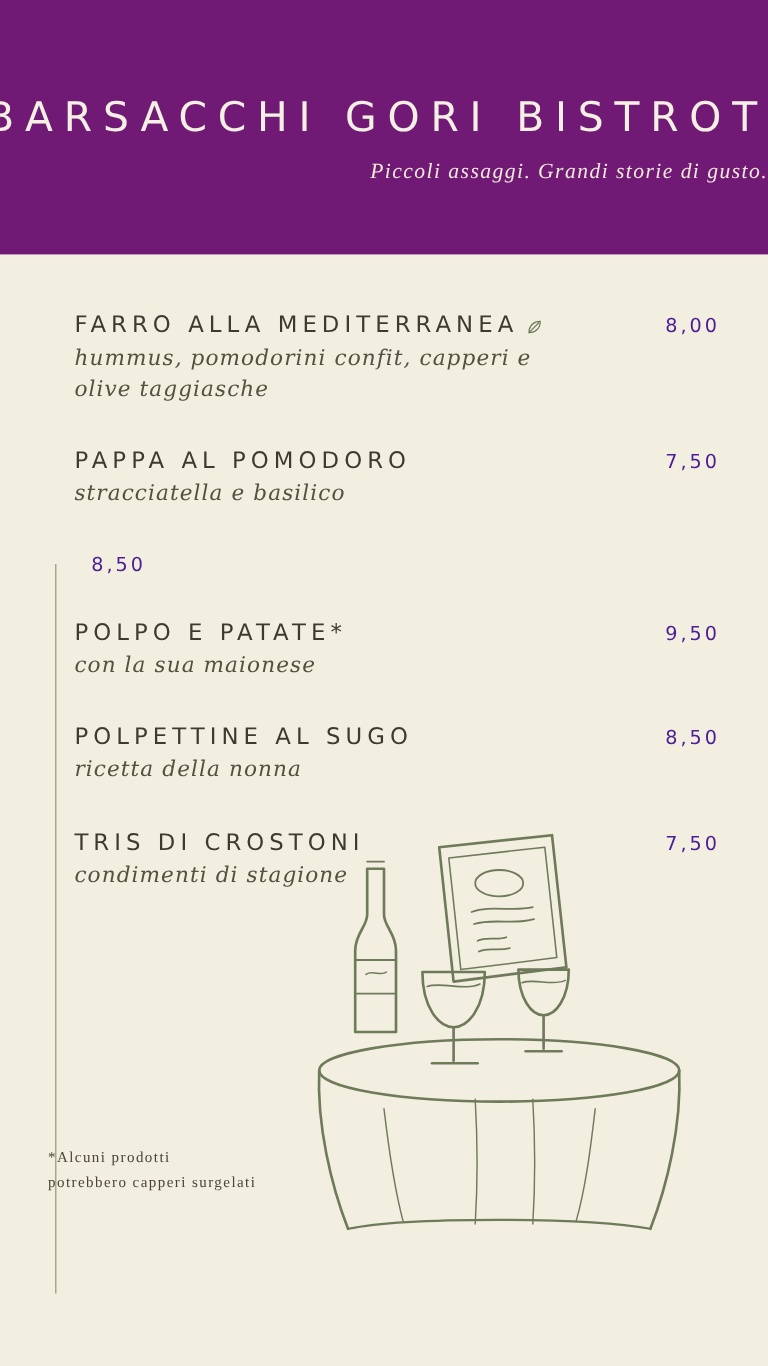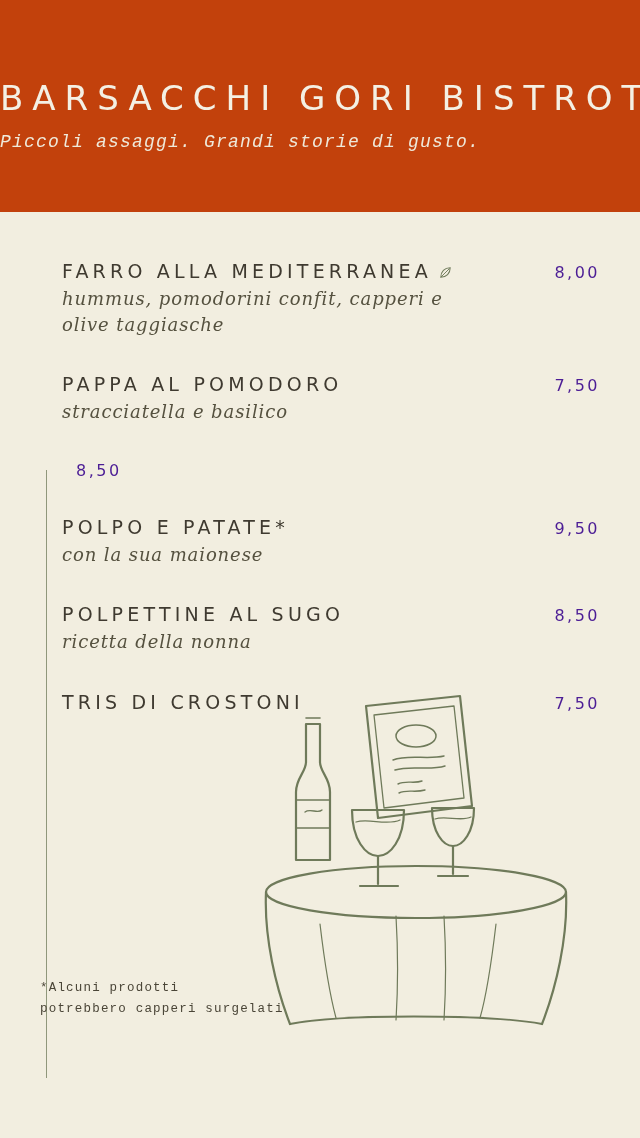--- a/index.html
+++ b/index.html
@@ -12,41 +12,41 @@
     background: #f2eee0;
     font-family: "DejaVu Sans", sans-serif;
     overflow: hidden;
     position: relative;
   }
 
   
   .header {
     width: 640px;
     height: 212px;
-    background: #c2410c;
+    background: #701a75;
     box-sizing: border-box;
     display: flex;
     flex-direction: column;
-    align-items: flex-start;
+    align-items: flex-end;
     justify-content: center;
     padding-top: 18px;
   }
   .brand-title {
     color: #f4f0e4;
     font-family: "DejaVu Sans", sans-serif;
     font-size: 34px;
     font-weight: 400;
     letter-spacing: 9px;
     text-align: center;
     white-space: nowrap;
     margin: 0 0 14px 0;
   }
   .brand-tagline {
     color: #efe9da;
-    font-family: Liberation Mono, monospace;
+    font-family: Liberation Serif, serif;
     font-style: italic;
     font-size: 18px;
     letter-spacing: 1.2px;
     text-align: center;
     margin: 0;
   }
 
   
   .menu-body {
     position: relative;
@@ -116,23 +116,23 @@
     letter-spacing: 0.9px;
     line-height: 1.42;
     margin-top: 4px;
     max-width: 400px;
   }
 
   
   .footnote {
     position: absolute;
     left: 40px;
-    bottom: 8px;
+    bottom: 32px;
     color: #4a4537;
-    font-family: Liberation Mono, monospace;
+    font-family: Liberation Serif, serif;
     font-size: 12.5px;
     letter-spacing: 1.2px;
     line-height: 1.7;
     z-index: 4;
   }
 
   
   .illustration {
     position: absolute;
     right: 12px;
@@ -209,20 +209,21 @@
       <div class="item-desc">ricetta della nonna</div>
     </li>
 
     <li class="menu-item">
       <div class="item-row">
         <span class="item-name-wrap">
           <span class="item-name">TRIS DI CROSTONI</span>
         </span>
         <span class="item-price">7,50</span>
       </div>
+      <div class="item-desc">condimenti di stagione</div>
     </li>
 
   </ul>
 
   <div class="illustration">
     <svg width="380" height="340" viewBox="0 0 380 340" fill="none" stroke="#6f7a5a" stroke-width="2.2" stroke-linecap="round" stroke-linejoin="round">
 
       <g>
         <path d="M118 18 L212 8 L224 118 L130 130 Z"></path>
         <path d="M126 27 L206 18 L216 110 L136 120 Z" stroke-width="1.3"></path>

